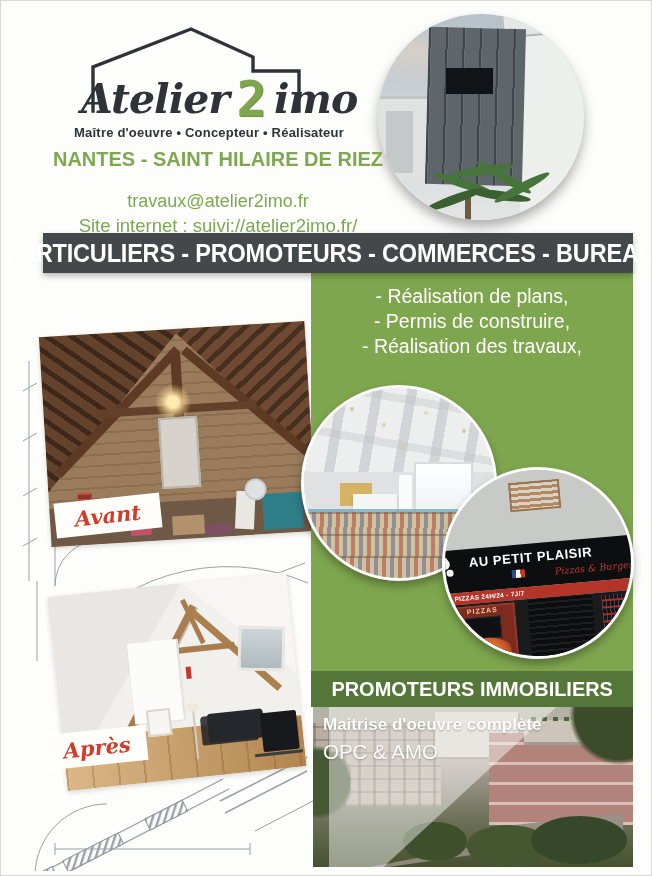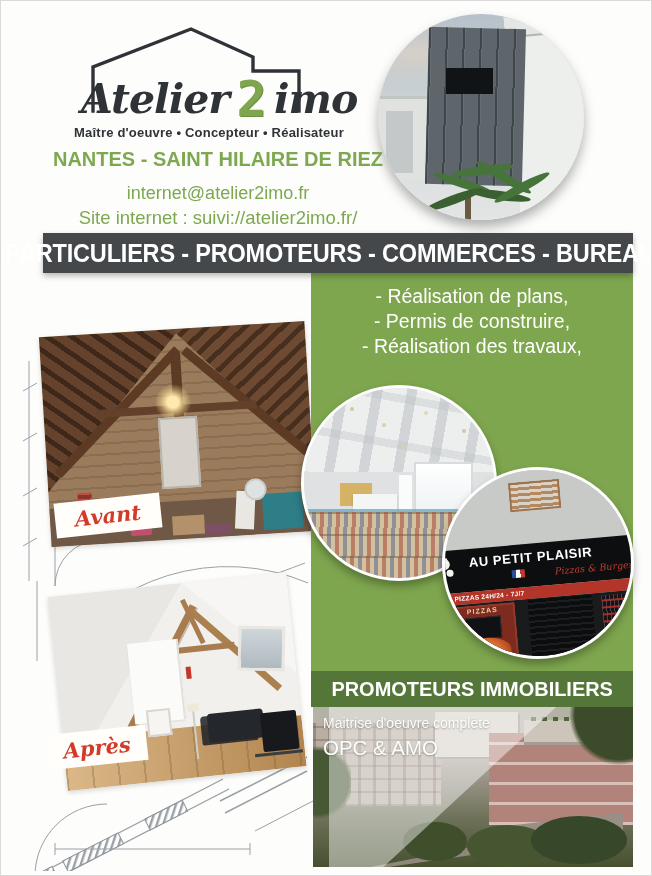--- a/index.html
+++ b/index.html
@@ -14,21 +14,21 @@
   
   .logo{left:80px;top:14px;width:256px;height:140px;z-index:9;}
   .logo svg{position:absolute;left:0;top:4px;}
   .brand{position:absolute;left:0;top:52px;width:100%;text-align:center;white-space:nowrap;color:#2f3337;}
   .brand .b-word{font-family:"DejaVu Serif",serif;font-style:italic;font-weight:700;font-size:41px;letter-spacing:-1px;}
   .brand .b-num{font-family:"DejaVu Sans Mono",monospace;font-weight:700;font-size:50px;color:#7ea64e;position:relative;top:3px;margin:0 3px;text-shadow:1px 1px 0 #6a9340;}
   .tagline{position:absolute;left:-20px;top:110px;width:296px;text-align:center;font-size:13px;font-weight:700;color:#2f3337;letter-spacing:.2px;}
 
   
   .contact{left:0;top:147px;width:434px;text-align:center;z-index:9;color:#7da84f;}
-  .contact .cities{font-size:20px;font-weight:700;margin-bottom:12px;}
+  .contact .cities{font-size:20px;font-weight:700;margin-bottom:20px;}
   .contact .email{font-size:18px;margin-bottom:3px;}
   .contact .site{font-size:18.5px;}
 
   
   .disc{border-radius:50%;overflow:hidden;}
   .building-circle{left:377px;top:13px;width:206px;height:206px;z-index:3;
     box-shadow:0 7px 12px rgba(60,60,60,.4);}
   .bc-sky{inset:0;background:linear-gradient(180deg,#b7c1c9 0%,#ccd3d6 45%,#dadedf 70%,#e3e5e4 100%);}
   .bc-cloud{left:-10%;top:4%;width:75%;height:30%;background:radial-gradient(ellipse at 40% 50%,rgba(216,208,199,.95),rgba(216,208,199,0) 70%);}
   .bc-left-wall{left:0;top:40%;width:27%;height:40%;background:#dfe2df;box-shadow:inset 0 3px 0 #c0c6c3;}
@@ -167,21 +167,21 @@
   .rp-plants{left:68%;top:6%;width:30%;height:4px;background:repeating-linear-gradient(90deg,#4c6636 0 5px,transparent 5px 11px);}
   .rp-tree{right:-4%;top:-8%;width:28%;height:44%;background:radial-gradient(circle at 70% 30%,#3c4c2b 0 55%,transparent 62%);}
   .rp-tree2{left:-3%;top:18%;width:15%;height:58%;background:radial-gradient(circle at 30% 50%,#475834 0 55%,transparent 64%);}
   .rp-wall{left:55%;bottom:18%;width:42%;height:16%;background:#9b8f85;clip-path:polygon(0 60%,100% 0,100% 100%,0 100%);}
   .rp-path{left:18%;bottom:0;width:46%;height:26%;background:#8e887a;clip-path:polygon(0 100%,100% 30%,100% 55%,12% 100%);}
   .rp-bush1{left:28%;bottom:4%;width:20%;height:24%;border-radius:50%;background:#3f4f2c;}
   .rp-bush2{left:48%;bottom:0;width:26%;height:26%;border-radius:50%;background:#465631;}
   .rp-bush3{right:2%;bottom:2%;width:30%;height:30%;border-radius:50%;background:#37472a;}
   .rp-haze{inset:0;background:rgba(255,255,255,.45);clip-path:polygon(5% 0,76% 0,22% 100%,5% 100%);}
   .rp-caption{left:10px;top:8px;z-index:5;color:#fdfdfa;text-shadow:0 1px 2px rgba(60,60,60,.4);}
-  .rp-caption .l1{font-size:14px;}
+  .rp-caption .l1{font-size:17px;font-weight:bold;}
   .rp-caption .l2{font-size:20.5px;margin-top:5px;}
 </style>
 </head>
 <body>
 
 <div class="page">
 
   <div class="abs logo">
     <svg width="256" height="100" viewBox="0 0 256 100">
       <path d="M12,92 L12,48 L110,10 L172,38 L172,52 L218,52 L218,92" fill="none" stroke="#2f3337" stroke-width="3.4" stroke-linejoin="miter" stroke-linecap="square"></path>
@@ -189,21 +189,21 @@
     <div class="brand">
       <span class="b-word">Atelier</span>
       <span class="b-num">2</span>
       <span class="b-word">imo</span>
     </div>
     <div class="tagline">Maître d'oeuvre • Concepteur • Réalisateur</div>
   </div>
 
   <div class="abs contact">
     <div class="cities">NANTES - SAINT HILAIRE DE RIEZ</div>
-    <div class="email">internet@atelier2imo.fr</div>
+    <div class="email">travaux@atelier2imo.fr</div>
     <div class="site">Site internet : suivi://atelier2imo.fr/</div>
   </div>
 
   <div class="abs disc building-circle">
     <div class="abs bc-sky"></div>
     <div class="abs bc-cloud"></div>
     <div class="abs bc-left-wall"></div>
     <div class="abs bc-left-block"></div>
     <div class="abs bc-right-wall"></div>
     <div class="abs bc-fascia"></div>

